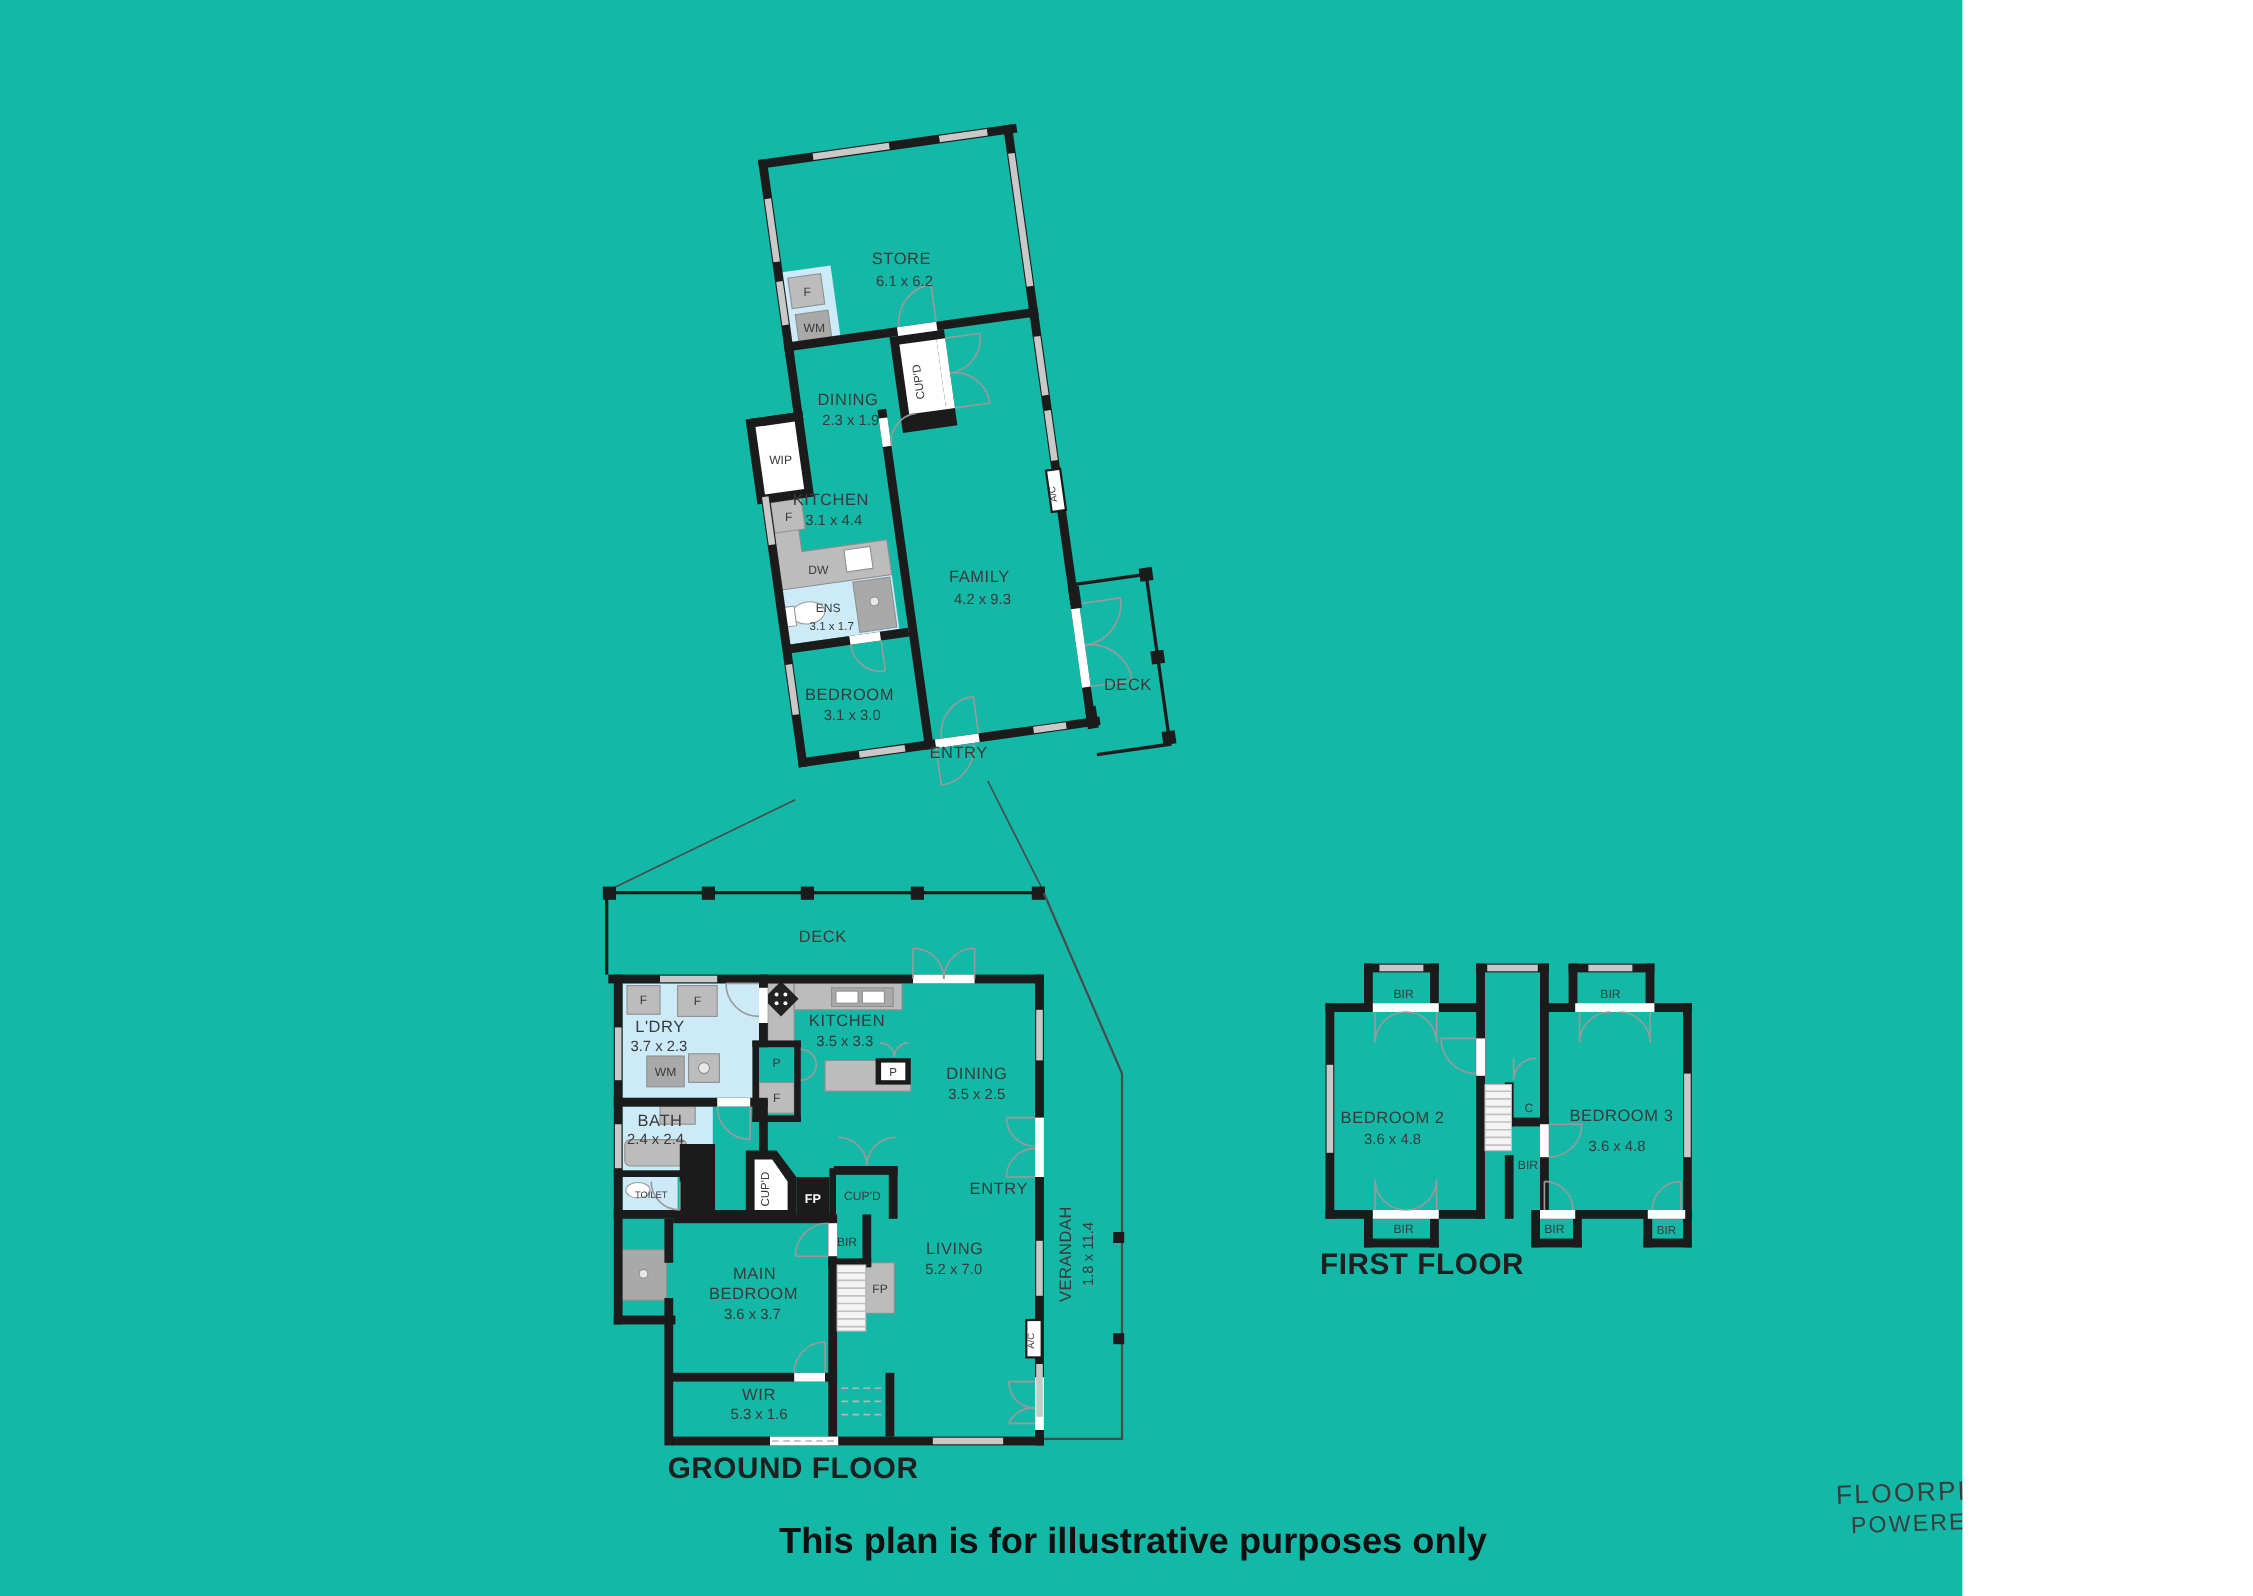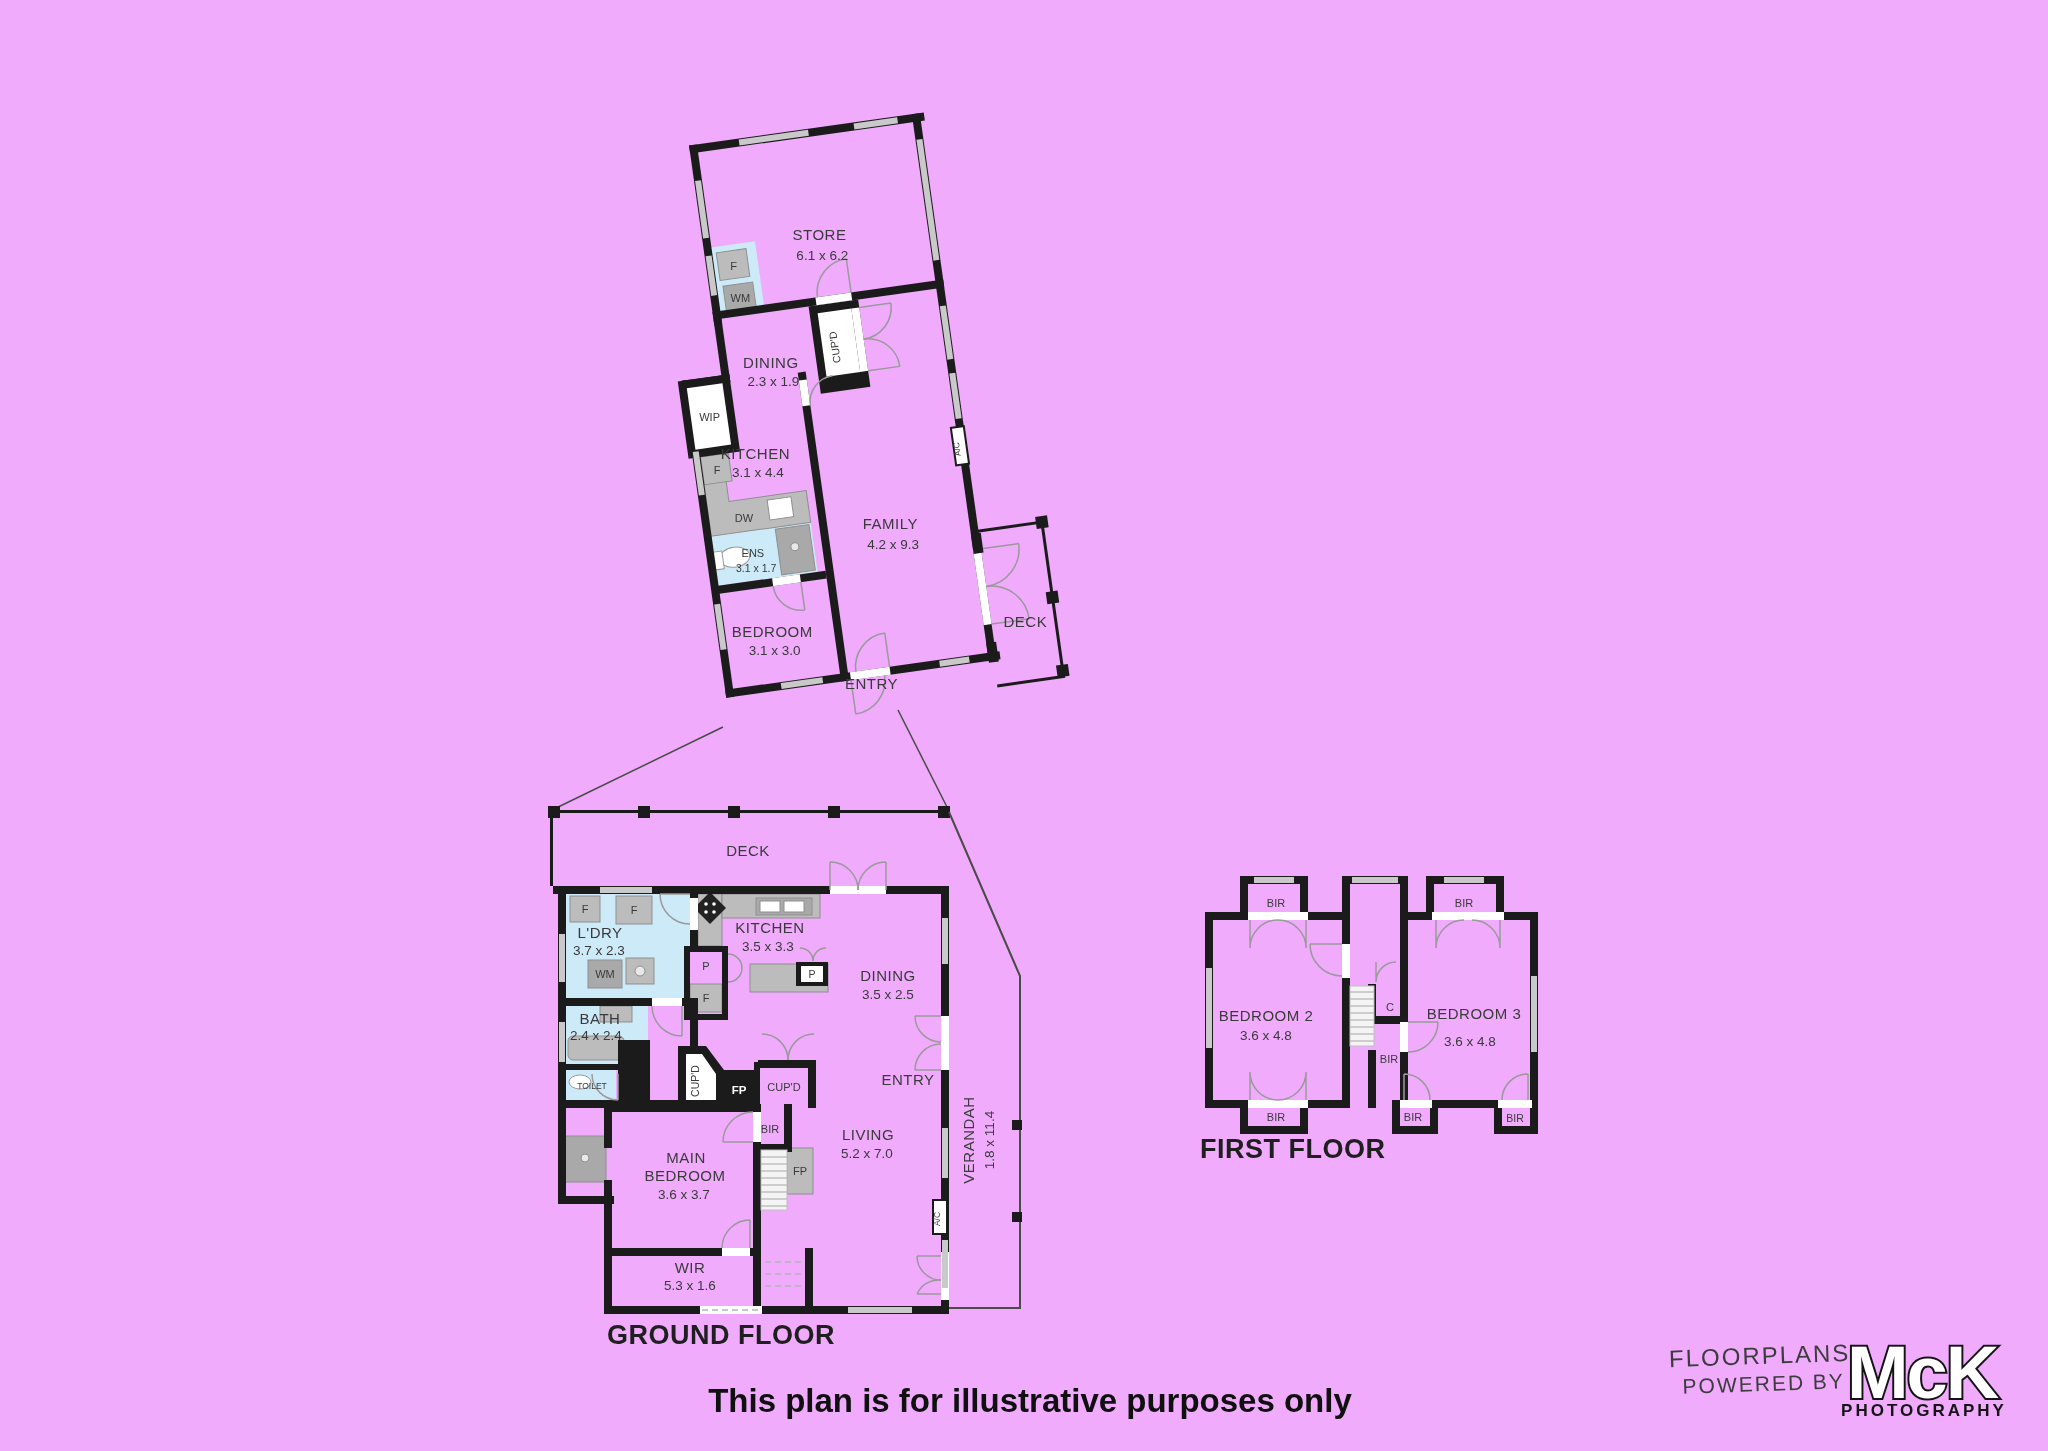--- a/index.html
+++ b/index.html
@@ -1,16 +1,16 @@
 <!DOCTYPE html>
 <html><head>
 <meta charset="utf-8">
 <style>
   html,body{margin:0;padding:0;background:#fff;}
-  .page{width:2048px;height:1451px;position:relative;background:#f0abfc;overflow:hidden;}
+  .page{width:1784px;height:1451px;position:relative;background:#14b8a6;overflow:hidden;}
   svg{display:block;}
   .wall{fill:#1b1b1b;}
   .thin{stroke:#4a4a4a;stroke-width:2;fill:none;}
   .win{fill:#c9c9c9;}
   .blue{fill:#cdeaf9;}
   .fix{fill:#bcbcbc;stroke:#8f8f8f;stroke-width:1;}
   .fixd{fill:#a9a9a9;stroke:#8f8f8f;stroke-width:1;}
   .whitebox{fill:#ffffff;stroke:#8f8f8f;stroke-width:1;}
   .arc{fill:none;stroke:#9a9a9a;stroke-width:1.5;}
   .gap{fill:#ffffff;}

